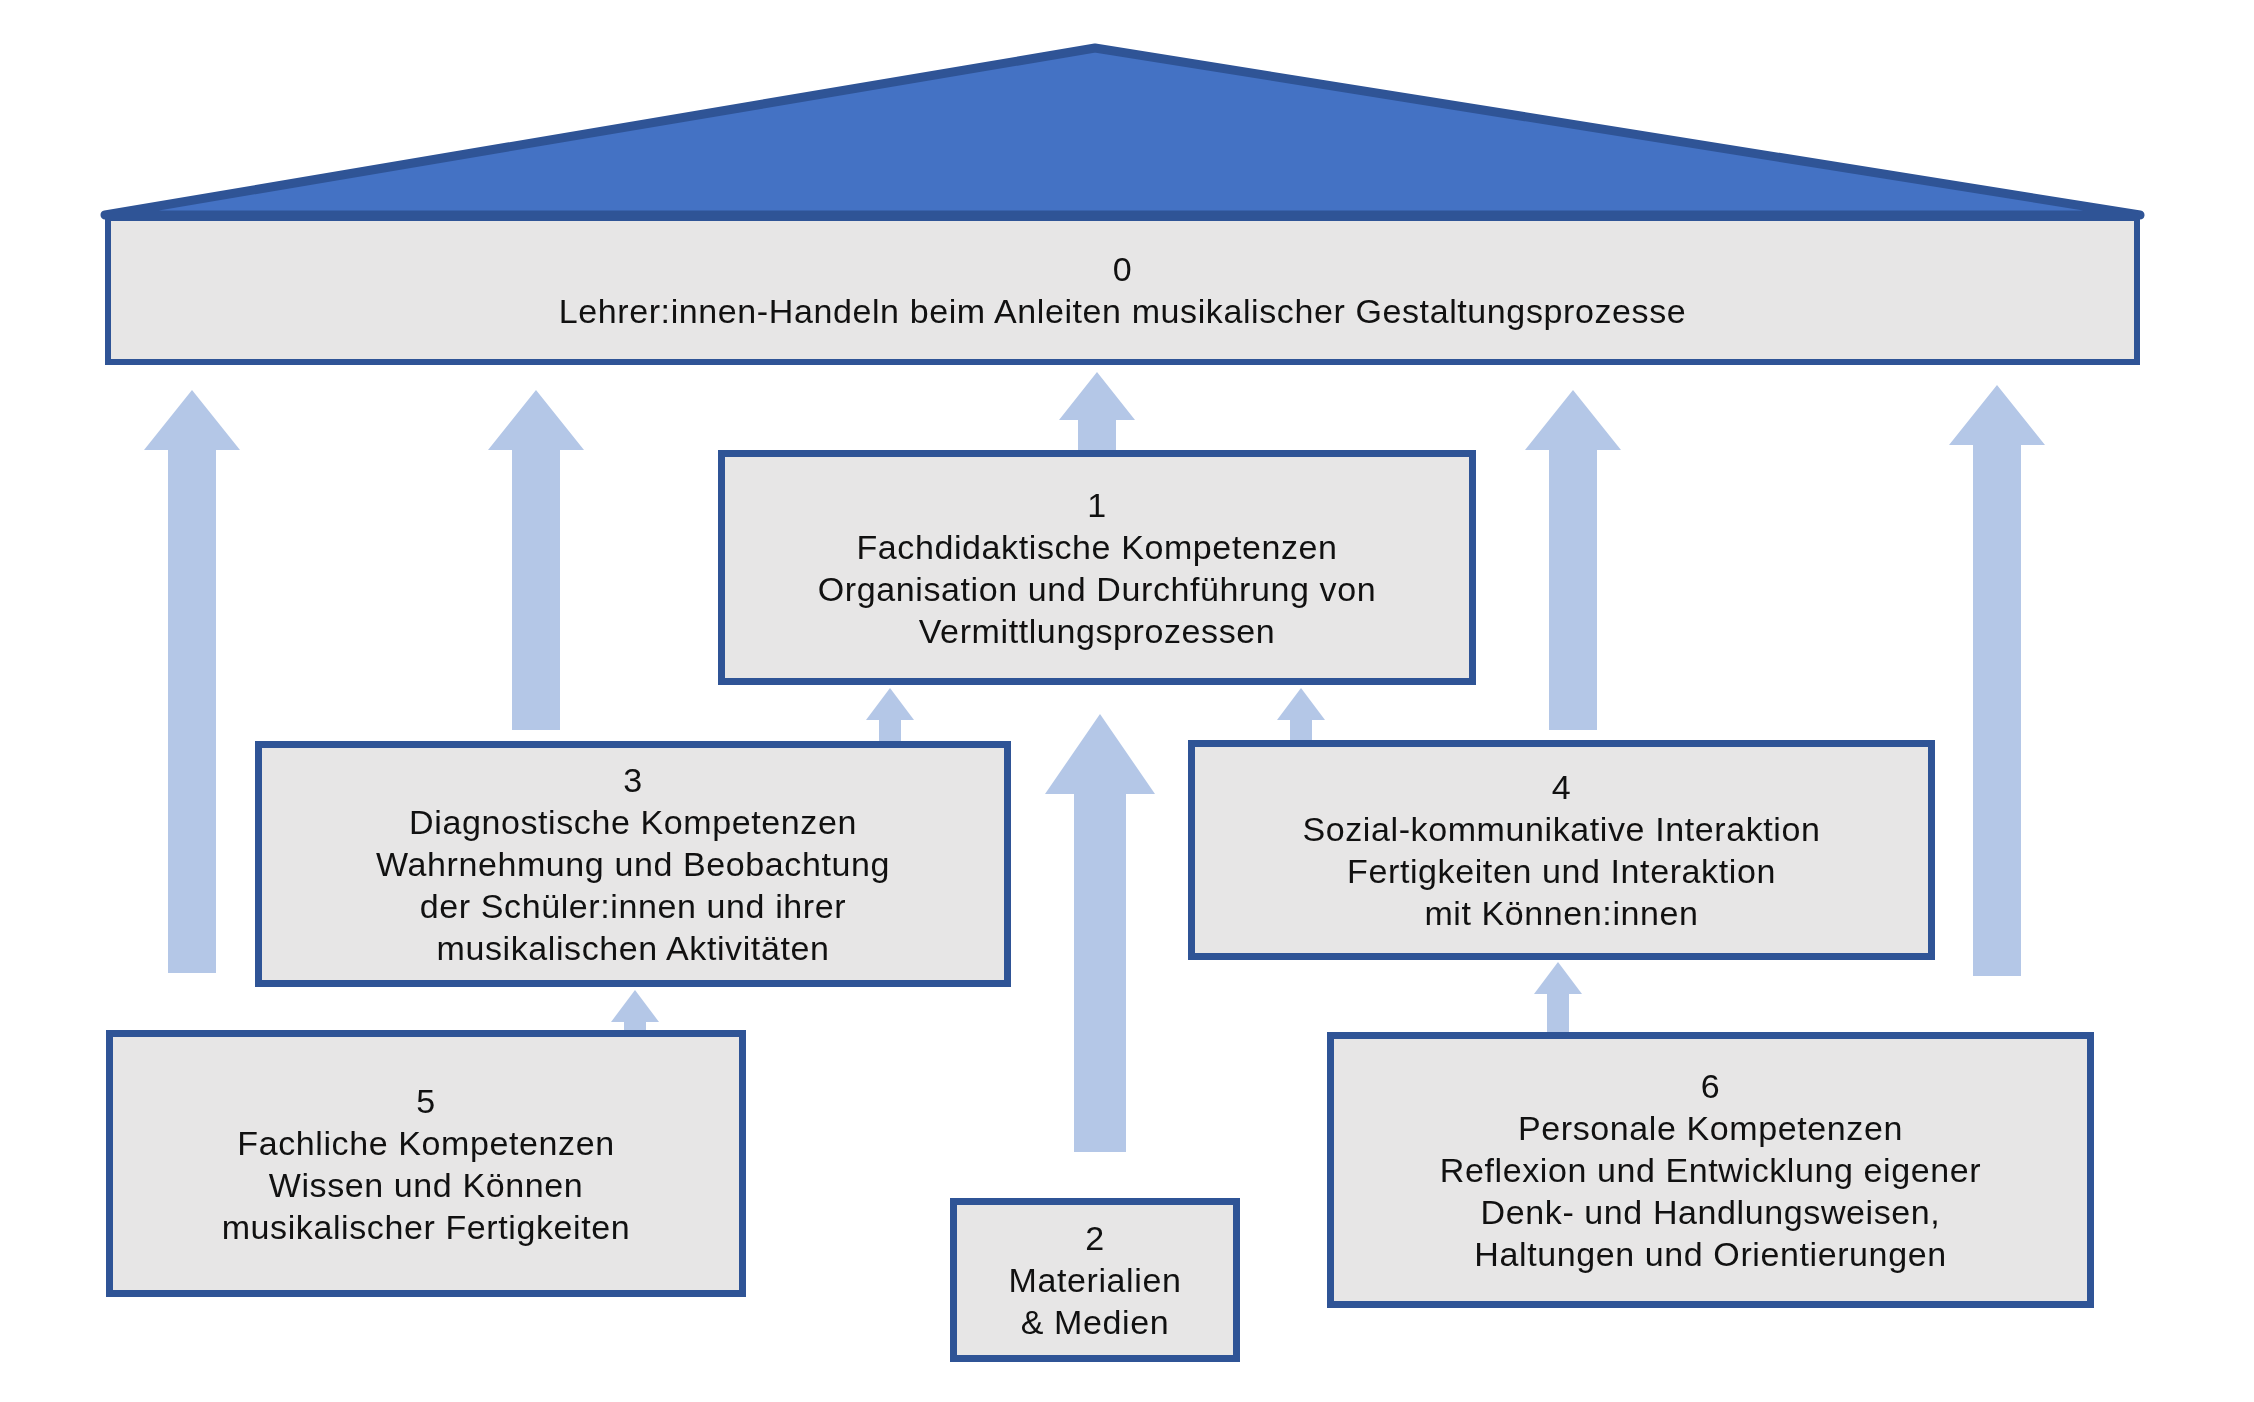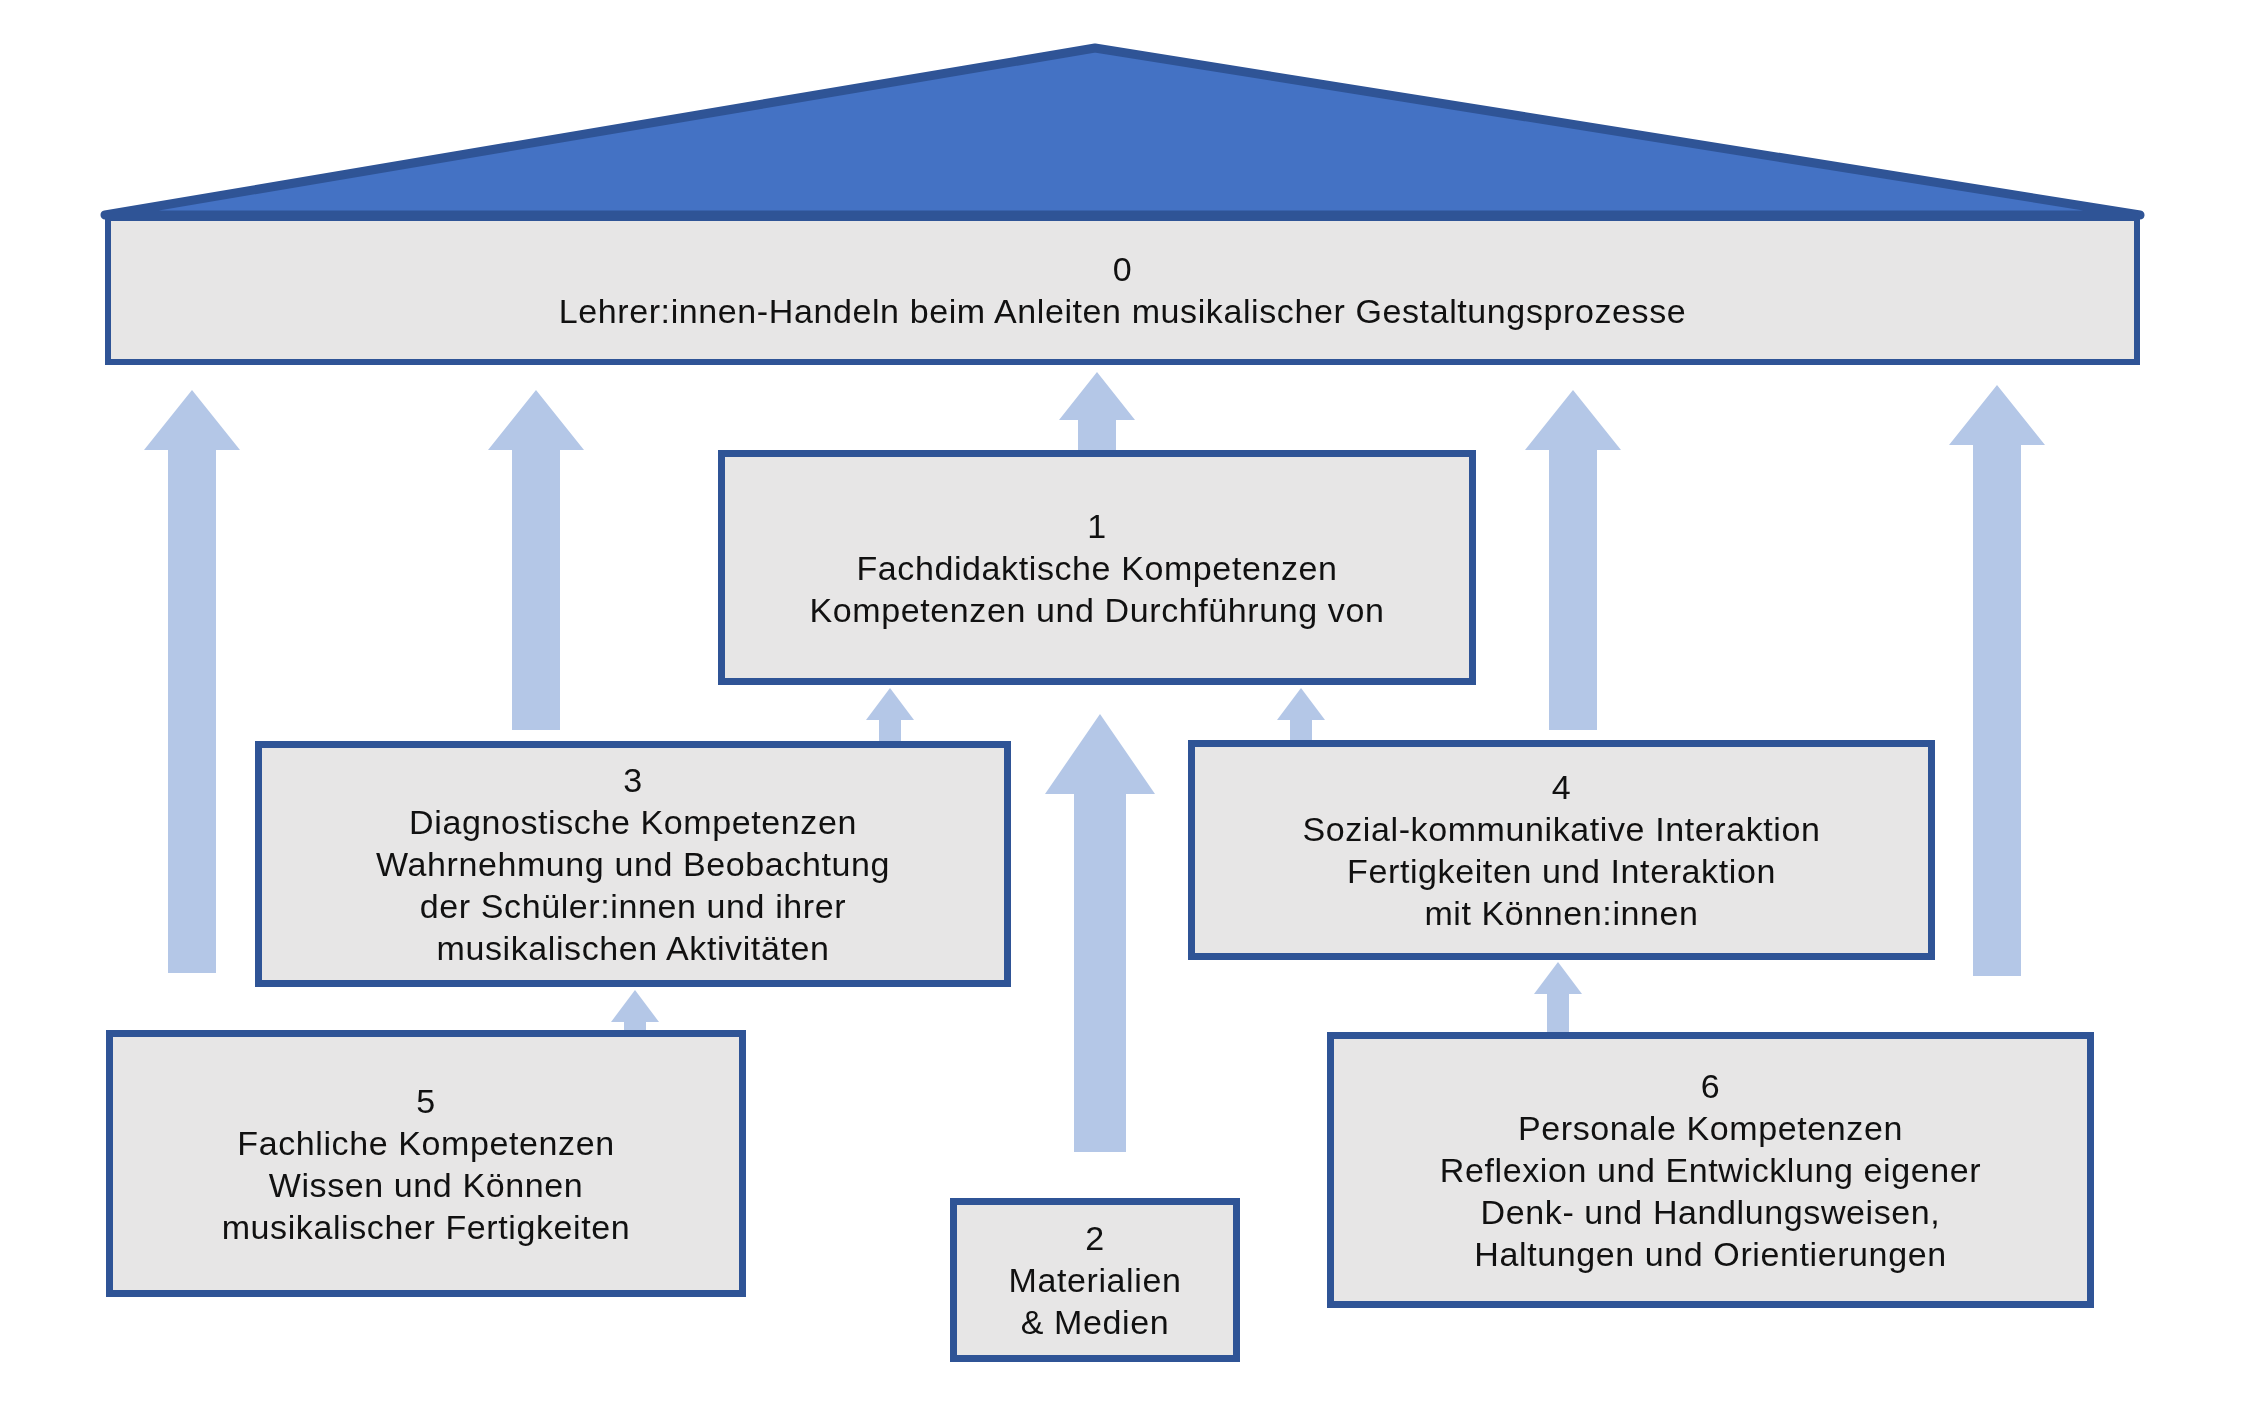--- a/index.html
+++ b/index.html
@@ -54,21 +54,22 @@
   </svg>
 
   <div class="box" id="box0">
     <div class="ln">0</div>
     <div class="ln">Lehrer:innen-Handeln beim Anleiten musikalischer Gestaltungsprozesse</div>
   </div>
 
   <div class="box" id="box1">
     <div class="ln">1</div>
     <div class="ln">Fachdidaktische Kompetenzen</div>
-    <div class="ln">Kompetenzen und Durchführung von</div>
+    <div class="ln">Organisation und Durchführung von</div>
+    <div class="ln">Vermittlungsprozessen</div>
   </div>
 
   <div class="box" id="box3">
     <div class="ln">3</div>
     <div class="ln">Diagnostische Kompetenzen</div>
     <div class="ln">Wahrnehmung und Beobachtung</div>
     <div class="ln">der Schüler:innen und ihrer</div>
     <div class="ln">musikalischen Aktivitäten</div>
   </div>
 

